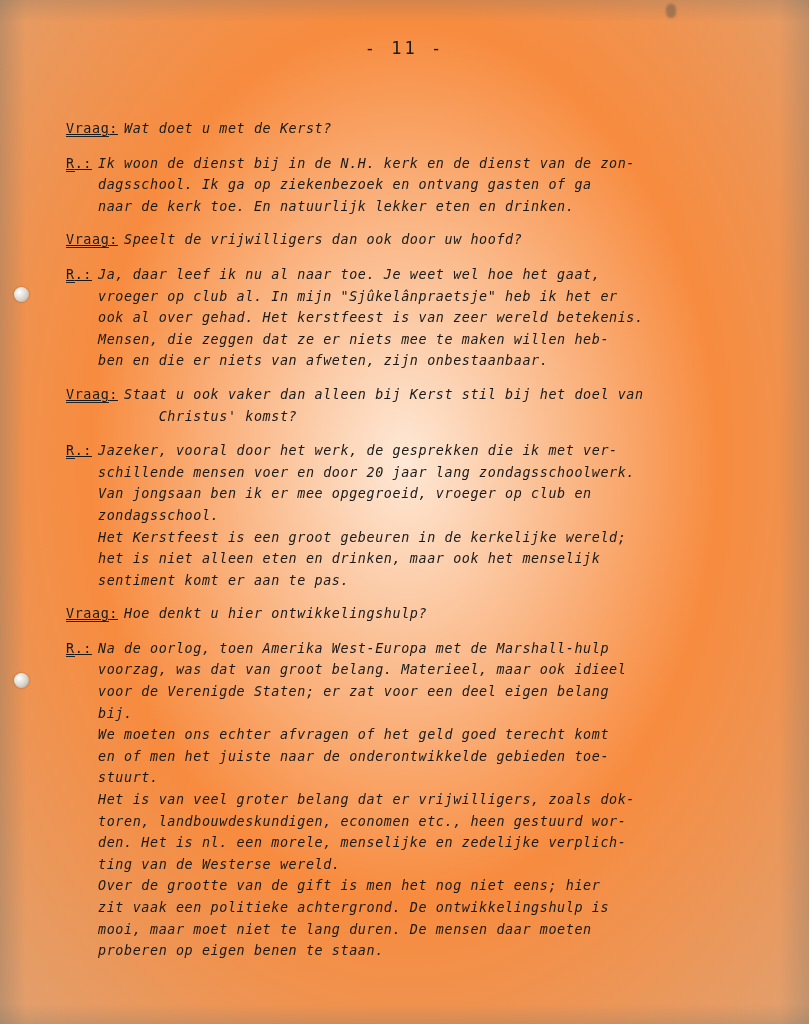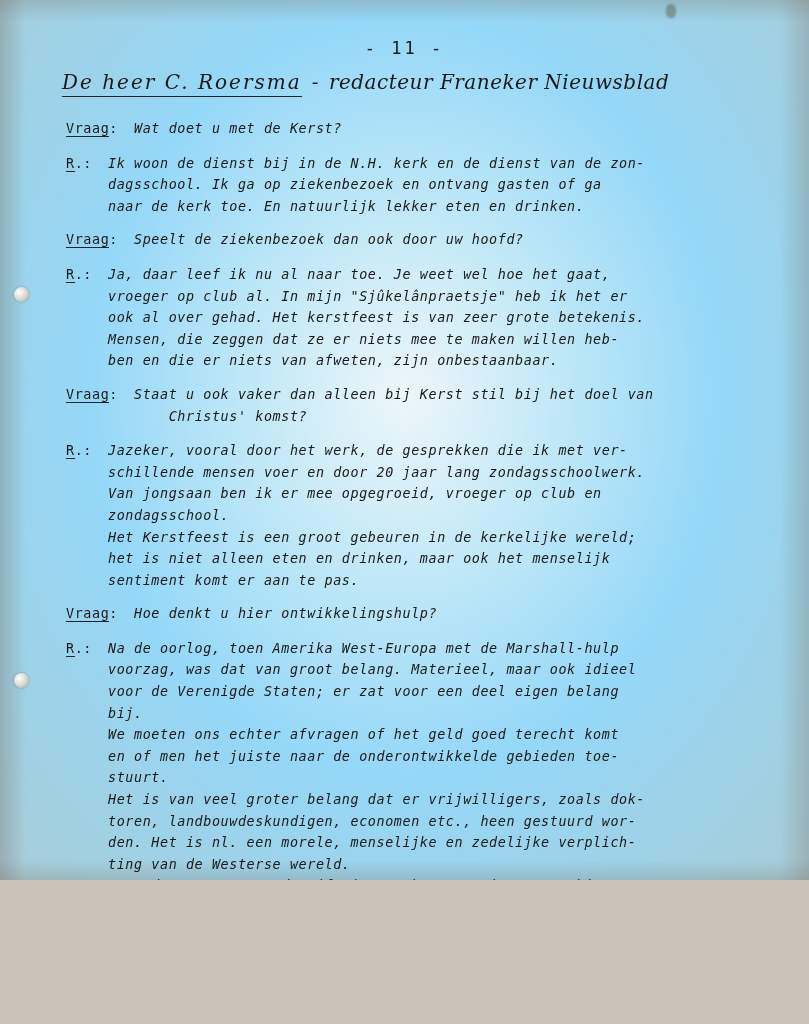--- a/index.html
+++ b/index.html
@@ -3,22 +3,22 @@
 <meta charset="utf-8">
 <style>
   html, body {
     margin: 0;
     padding: 0;
     background: #c9c3b8;
   }
   .page {
     position: relative;
     width: 809px;
-    height: 880px;
-    background: #7dd3fc;
+    height: 1024px;
+    background: #f97316;
     overflow: hidden;
     font-family: "DejaVu Sans Mono", monospace;
     color: #1a1a1a;
   }
   
   .paper-tone {
     position: absolute;
     inset: 0;
     background:
       radial-gradient(ellipse at 50% 45%, rgba(255,253,248,0.85) 0%, rgba(240,236,227,0.2) 55%, rgba(205,198,186,0.55) 100%);
@@ -94,21 +94,22 @@
   }
 
   .block {
     display: flex;
     margin-bottom: 12px;
   }
   .block.q { margin-bottom: 13px; }
   .label {
     flex: 0 0 auto;
     white-space: nowrap;
-    padding-right: 16px;
+    padding-right: 6px;
+    text-decoration: underline;
   }
   .label .u {
     border-bottom: 1.2px solid #222;
   }
   .text {
     flex: 1 1 auto;
     white-space: pre-wrap;
     font-style: italic;
   }
 
@@ -146,48 +147,45 @@
   <div class="edge-shade-right"></div>
   <div class="edge-shade-top"></div>
   <div class="edge-shade-bottom"></div>
   <div class="smudge-top"></div>
 
   <div class="punch p1"></div>
   <div class="punch p2"></div>
 
   <div class="page-number">- 11 -</div>
 
-  <div class="headline">
-    <span class="name">De heer C. Roersma</span><span class="dash">-</span><span class="role">redacteur Franeker Nieuwsblad</span>
-  </div>
 
   <div class="body">
 
     <div class="block q">
       <span class="label"><span class="u">Vraag</span><span>:</span></span>
       <span class="text">Wat doet u met de Kerst?</span>
     </div>
 
     <div class="block">
       <span class="label"><span class="u">R</span><span>.:</span></span>
       <span class="text">Ik woon de dienst bij in de N.H. kerk en de dienst van de zon-
 dagsschool. Ik ga op ziekenbezoek en ontvang gasten of ga
 naar de kerk toe. En natuurlijk lekker eten en drinken.</span>
     </div>
 
     <div class="block q">
       <span class="label"><span class="u">Vraag</span><span>:</span></span>
-      <span class="text">Speelt de ziekenbezoek dan ook door uw hoofd?</span>
+      <span class="text">Speelt de vrijwilligers dan ook door uw hoofd?</span>
     </div>
 
     <div class="block">
       <span class="label"><span class="u">R</span><span>.:</span></span>
       <span class="text">Ja, daar leef ik nu al naar toe. Je weet wel hoe het gaat,
 vroeger op club al. In mijn "Sjûkelânpraetsje" heb ik het er
-ook al over gehad. Het kerstfeest is van zeer grote betekenis.
+ook al over gehad. Het kerstfeest is van zeer wereld betekenis.
 Mensen, die zeggen dat ze er niets mee te maken willen heb-
 ben en die er niets van afweten, zijn onbestaanbaar.</span>
     </div>
 
     <div class="block q">
       <span class="label"><span class="u">Vraag</span><span>:</span></span>
       <span class="text">Staat u ook vaker dan alleen bij Kerst stil bij het doel van
     Christus' komst?</span>
     </div>
 

